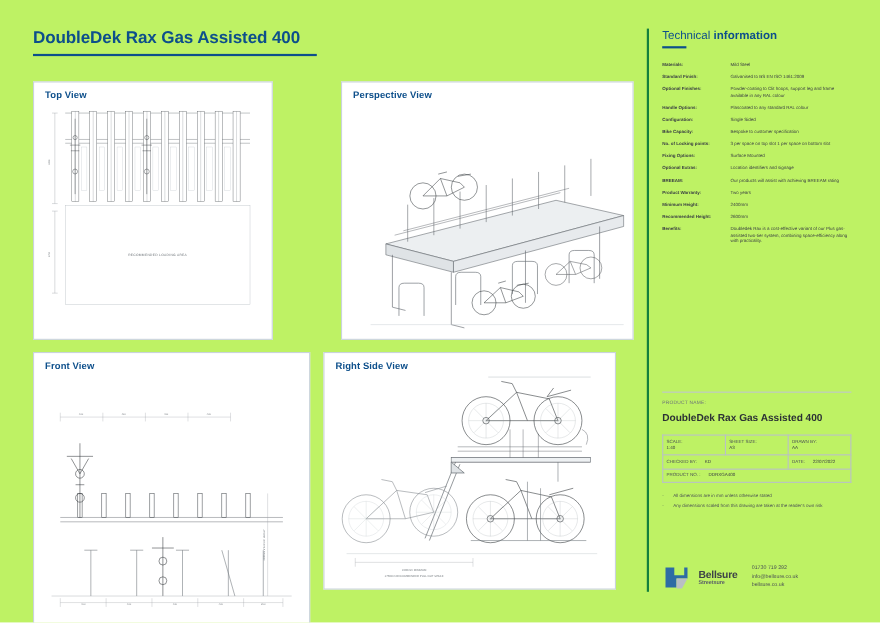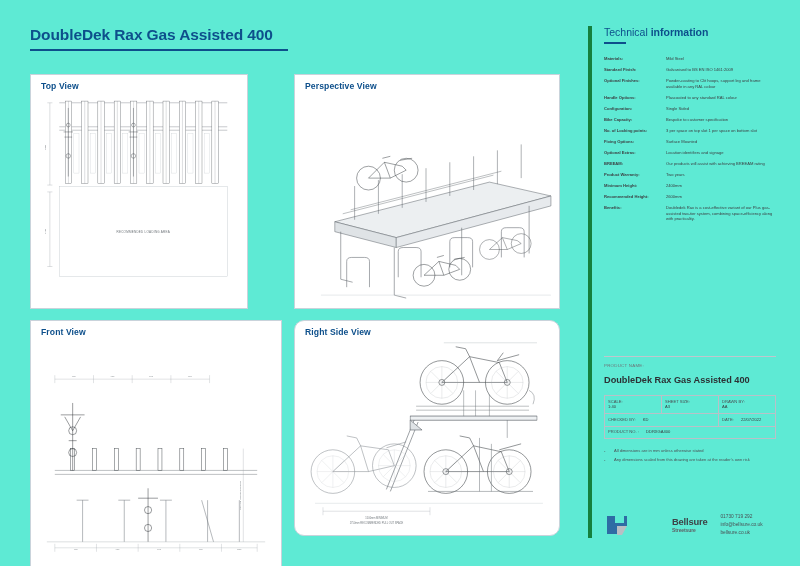--- a/index.html
+++ b/index.html
@@ -5,21 +5,21 @@
   * { box-sizing: border-box; margin: 0; padding: 0; }
   html, body {
     width: 800px; height: 566px;
     background: #ffffff;
     font-family: "Liberation Sans", sans-serif;
     overflow: hidden;
   }
   .sheet {
     position: relative;
     width: 800px; height: 566px;
-    background: #5eead4;
+    background: #bef264;
     padding: 0;
   }
 
   
   .left-col {
     position: absolute;
     left: 30px; top: 26px;
     width: 530px; height: 510px;
   }
   .doc-title {
@@ -50,33 +50,33 @@
   .panel-label {
     position: absolute;
     left: 10px; top: 6px;
     font-size: 8.6px;
     font-weight: bold;
     color: #0d4f8b;
     letter-spacing: 0.1px;
     z-index: 4;
   }
   #panel-top   { left: 0;     top: 0;    width: 218px; height: 235px; }
-  #panel-persp { left: 264px; top: 0;    width: 266px; height: 235px; }
+  #panel-persp { left: 280px; top: 0;    width: 266px; height: 235px; }
   #panel-front { left: 0;     top: 246px;width: 252px; height: 281px; }
-  #panel-right { left: 264px; top: 246px;width: 266px; height: 216px; border-radius: 10px; }
+  #panel-right { left: 264px; top: 246px;width: 266px; height: 216px; }
 
   .draw { position: absolute; inset: 0; }
   .draw svg { width: 100%; height: 100%; display: block; }
 
   
   .right-col {
     position: absolute;
     left: 588px; top: 26px;
     width: 184px; height: 512px;
-    border-left: 4px solid #15803d;
+    border-left: 2px solid #15803d;
     padding-left: 12px;
   }
   .tech-head {
     font-size: 10.5px;
     color: #0d4f8b;
     font-weight: normal;
     white-space: nowrap;
   }
   .tech-head b { font-weight: bold; }
   .tech-rule {
@@ -159,21 +159,21 @@
   
   .footer {
     position: absolute;
     left: 12px; bottom: 0;
     width: 176px;
     display: flex;
     align-items: center;
     gap: 7px;
   }
   .logo-mark { width: 26px; height: 26px; flex: none; }
-  .logo-text { line-height: 1; margin-left: 35px; }
+  .logo-text { line-height: 1; }
   .logo-name {
     font-size: 9.4px; font-weight: bold; color: #3d4347; letter-spacing: -0.2px;
   }
   .logo-sub {
     margin-top: 1px;
     font-size: 5px; font-weight: bold; color: #5d6367; letter-spacing: -0.1px;
   }
   .contact {
     margin-left: 6px;
     font-size: 4.8px;

